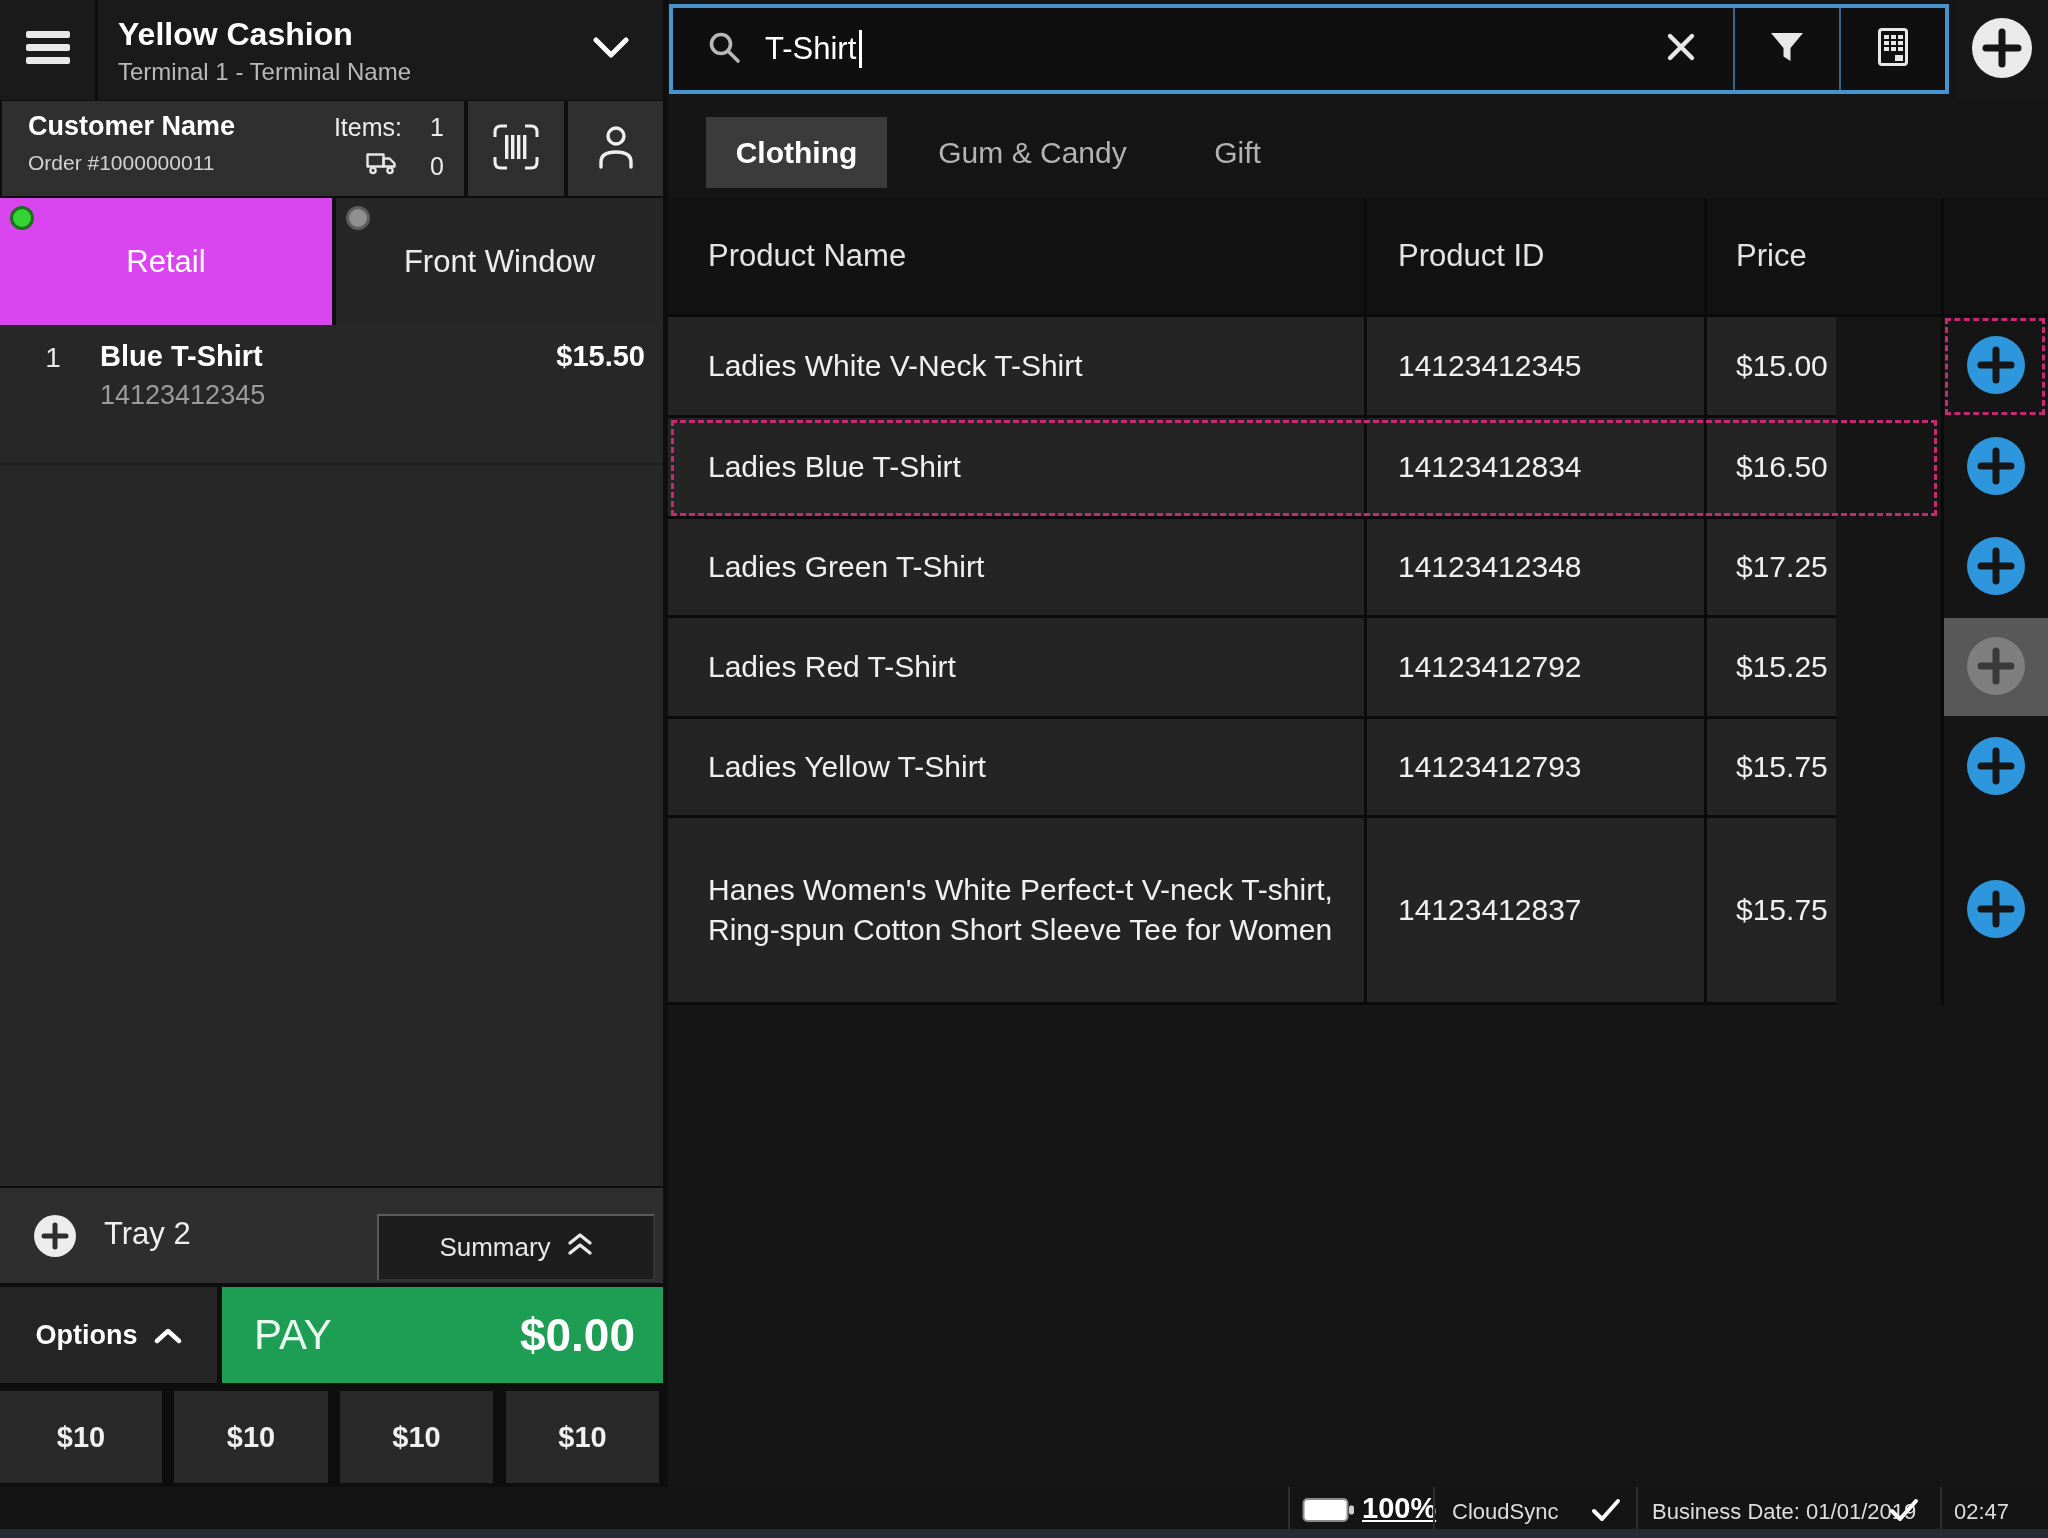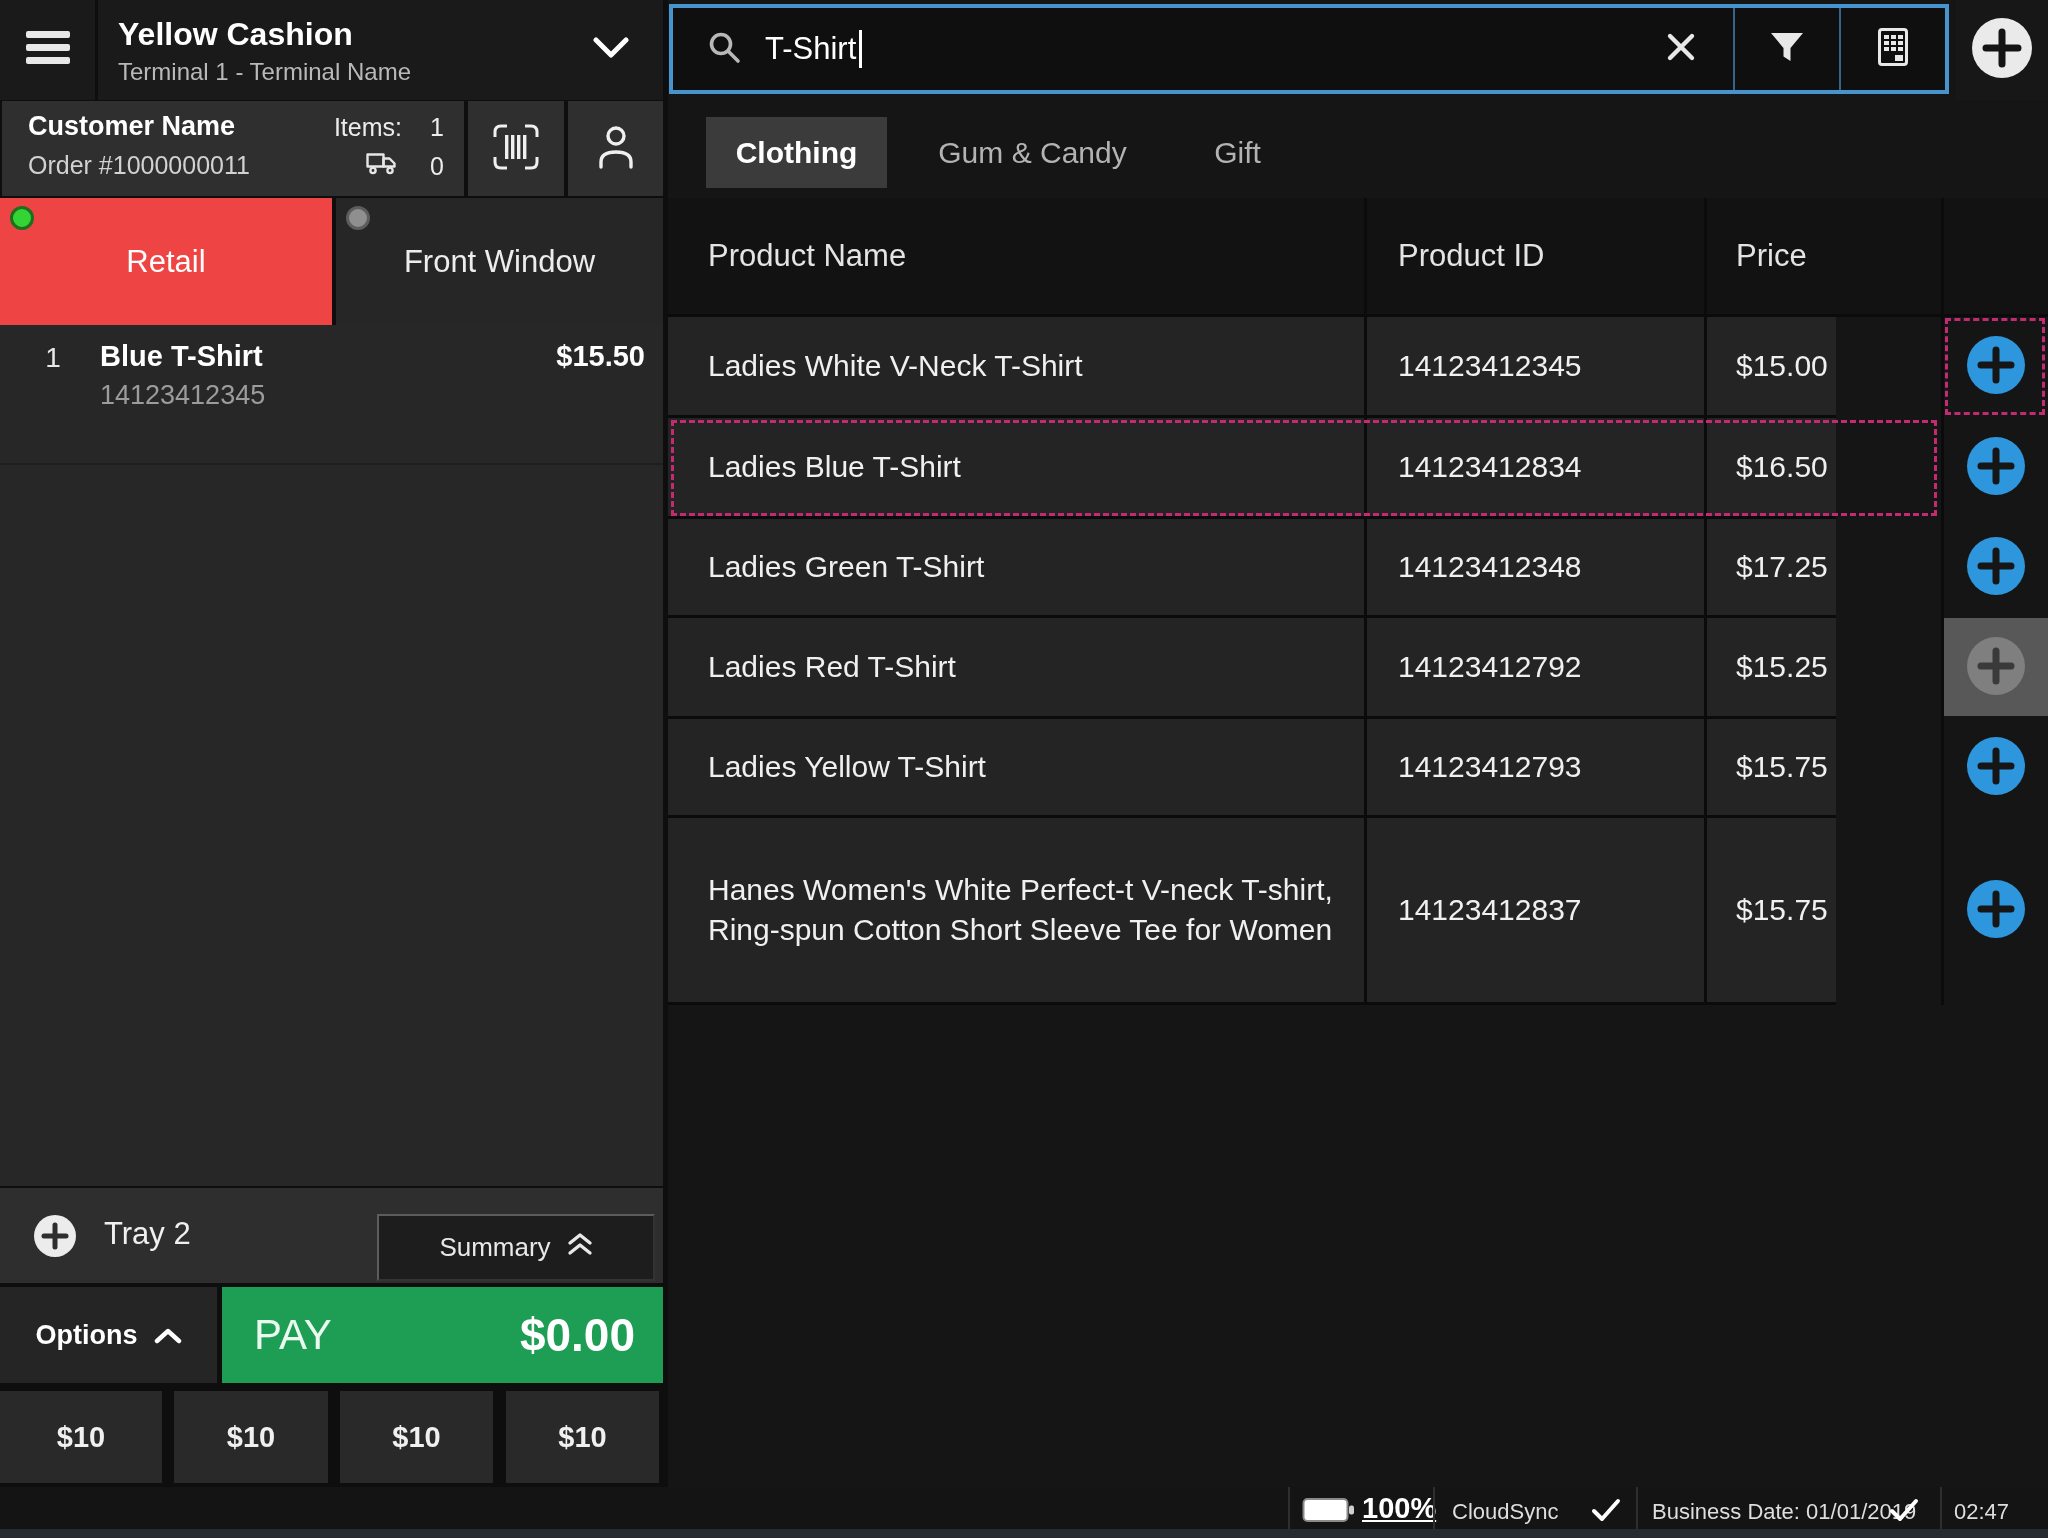--- a/index.html
+++ b/index.html
@@ -8,28 +8,28 @@
 
   
   .lp-top{position:absolute;left:0;top:0;width:663px;height:100px;background:#1a1a1a;}
   .btn-menu{position:absolute;left:0;top:0;width:98px;height:100px;display:flex;align-items:center;justify-content:center;border-right:3px solid #0e0e0e;box-sizing:border-box;cursor:pointer;}
   .title-name{position:absolute;left:118px;top:16px;font-size:32px;font-weight:bold;color:#fff;}
   .title-sub{position:absolute;left:118px;top:58px;font-size:24px;color:#b9b9b9;}
   .btn-expand{position:absolute;left:586px;top:30px;width:50px;height:40px;display:flex;align-items:center;justify-content:center;cursor:pointer;}
 
   .cust-tile{position:absolute;left:2px;top:101px;width:462px;height:95px;background:#2f2f2f;cursor:pointer;}
   .cust-name{position:absolute;left:26px;top:10px;font-size:27px;font-weight:bold;color:#fff;}
-  .cust-order{position:absolute;left:26px;top:50px;font-size:25px;color:#d2d2d2;}
+  .cust-order{position:absolute;left:26px;top:50px;font-size:21px;color:#d2d2d2;}
   .items-row{position:absolute;right:20px;top:12px;display:flex;align-items:center;gap:20px;font-size:25px;color:#ececec;}
   .deliv-row{position:absolute;right:20px;top:50px;display:flex;align-items:center;gap:24px;font-size:25px;color:#ececec;}
   .num-col{display:inline-block;min-width:22px;text-align:right;}
   .btn-scan{position:absolute;left:468px;top:101px;width:96px;height:95px;background:#2f2f2f;display:flex;align-items:center;justify-content:center;cursor:pointer;}
   .btn-person{position:absolute;left:568px;top:101px;width:95px;height:95px;background:#2f2f2f;display:flex;align-items:center;justify-content:center;cursor:pointer;}
 
-  .tab-retail{position:absolute;left:0;top:198px;width:332px;height:127px;background:#ef4444;display:flex;align-items:center;justify-content:center;font-size:31px;color:#fff;cursor:pointer;}
+  .tab-retail{position:absolute;left:0;top:198px;width:332px;height:127px;background:#d946ef;display:flex;align-items:center;justify-content:center;font-size:31px;color:#fff;cursor:pointer;}
   .tab-front{position:absolute;left:336px;top:198px;width:327px;height:127px;background:#262626;display:flex;align-items:center;justify-content:center;font-size:31px;color:#ededed;cursor:pointer;}
   .dot{position:absolute;width:18px;height:18px;border-radius:50%;}
   .dot-green{left:10px;top:206px;background:#35d435;border:3px solid #1c6f1c;}
   .dot-gray{left:346px;top:206px;background:#8f8f8f;border:3px solid #5d5d5d;}
 
   .panel-body{position:absolute;left:0;top:325px;width:663px;height:861px;background:#272727;}
   .oline{position:absolute;left:0;top:330px;width:663px;height:132px;cursor:pointer;}
   .oline-qty{position:absolute;left:36px;top:12px;width:34px;font-size:28px;color:#e8e8e8;text-align:center;}
   .oline-name{position:absolute;left:100px;top:10px;font-size:29px;font-weight:bold;color:#fff;}
   .oline-sku{position:absolute;left:100px;top:50px;font-size:27px;color:#9c9c9c;}

